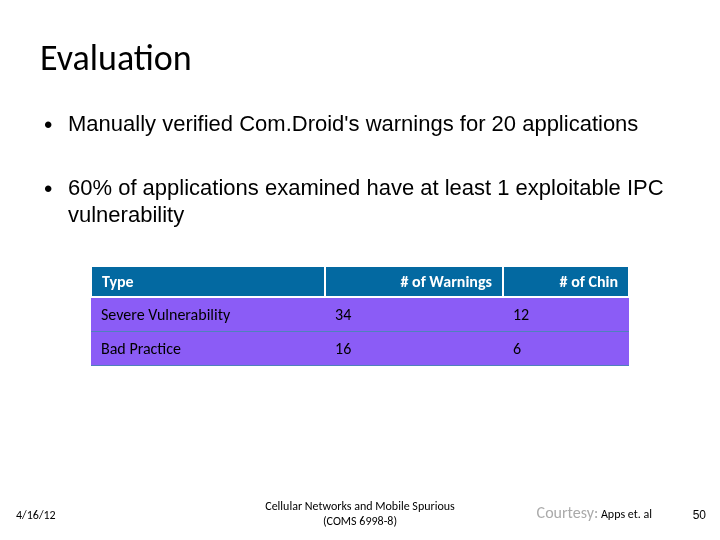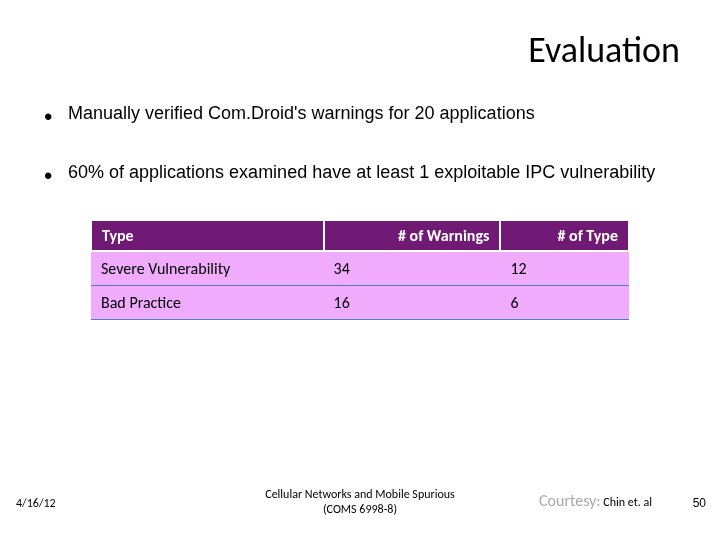--- a/index.html
+++ b/index.html
@@ -1,29 +1,29 @@
 <!DOCTYPE html>
 <html><head>
 <meta charset="utf-8">
 <style>
   * { margin: 0; padding: 0; box-sizing: border-box; }
   html, body { width: 720px; height: 540px; background: #fff; font-family: Calibri, Arial, sans-serif; color: #000; }
   .slide { width: 720px; height: 540px; position: relative; padding: 20px 40px 0 40px; }
-  .title { text-align: right; font-size: 36px; font-weight: 400; margin-top: 8px; margin-bottom: 30px; font-family: Calibri, Arial, sans-serif; }
-  .bullets { list-style: none; font-size: 18px; font-family: Arial, sans-serif; line-height: 1.25; }
+  .title { text-align: left; font-size: 36px; font-weight: 400; margin-top: 16px; margin-bottom: 30px; font-family: Calibri, Arial, sans-serif; }
+  .bullets { list-style: none; font-size: 22px; font-family: Arial, sans-serif; line-height: 1.25; }
   .bullets li { position: relative; padding-left: 28px; margin-bottom: 36px; }
   .bullets li::before { content: "•"; position: absolute; left: 4px; top: 0; font-size: 24px; }
   .table-wrap { margin-left: 50px; margin-top: 4px; }
   table { border-collapse: collapse; width: 540px; }
-  th { background: #701a75; color: #fff; font-weight: bold; font-size: 16px; text-align: left; padding: 5px 10px; border: 2px solid #fff; font-family: Calibri, Arial, sans-serif; }
+  th { background: #0369a1; color: #fff; font-weight: bold; font-size: 16px; text-align: left; padding: 5px 10px; border: 2px solid #fff; font-family: Calibri, Arial, sans-serif; }
   th.center { text-align: right; }
-  td { background: #f0abfc; font-size: 16px; padding: 7px 10px; border-bottom: 1px solid #4f81bd; font-family: Calibri, Arial, sans-serif; }
+  td { background: #8b5cf6; font-size: 16px; padding: 7px 10px; border-bottom: 1px solid #4f81bd; font-family: Calibri, Arial, sans-serif; }
   td.center { text-align: left; }
   tbody tr:first-child td { border-top: 2px solid #4f81bd; }
-  .footer { position: absolute; bottom: 20px; left: 0; width: 720px; height: 36px; font-size: 12px; color: #000; }
+  .footer { position: absolute; bottom: 8px; left: 0; width: 720px; height: 36px; font-size: 12px; color: #000; }
   .footer .date { position: absolute; left: 16px; bottom: 10px; font-family: Calibri, Arial, sans-serif; }
   .footer .center-foot { position: absolute; left: 0; right: 0; bottom: 4px; text-align: center; line-height: 1.2; font-family: Calibri, Arial, sans-serif; }
   .footer .courtesy { position: absolute; right: 68px; bottom: 10px; font-family: Calibri, Arial, sans-serif; }
   .footer .courtesy .lbl { color: #aaa; font-size: 16px; }
   .footer .pagenum { position: absolute; right: 14px; bottom: 10px; font-family: Liberation Sans, sans-serif; }
 </style>
 </head>
 <body>
 
 <div class="slide">
@@ -33,21 +33,21 @@
     <li>Manually verified Com.Droid's warnings for 20 applications</li>
     <li>60% of applications examined have at least 1  exploitable IPC vulnerability</li>
   </ul>
 
   <div class="table-wrap">
     <table>
       <thead>
         <tr>
           <th>Type</th>
           <th class="center"># of Warnings</th>
-          <th class="center"># of Type</th>
+          <th class="center"># of Chin</th>
         </tr>
       </thead>
       <tbody>
         <tr>
           <td>Severe Vulnerability</td>
           <td class="center">34</td>
           <td class="center">12</td>
         </tr>
         <tr>
           <td>Bad Practice</td>
@@ -59,17 +59,17 @@
   </div>
 
   <div class="footer">
     <span class="date">4/16/12</span>
     <div class="center-foot">
       <span>Cellular Networks and Mobile Spurious</span><br>
       <span>(COMS 6998-8)</span>
     </div>
     <span class="courtesy">
       <span class="lbl">Courtesy:</span>
-      <span>Chin et. al</span>
+      <span>Apps et. al</span>
     </span>
     <span class="pagenum">50</span>
   </div>
 </div>
 
 </body></html>

